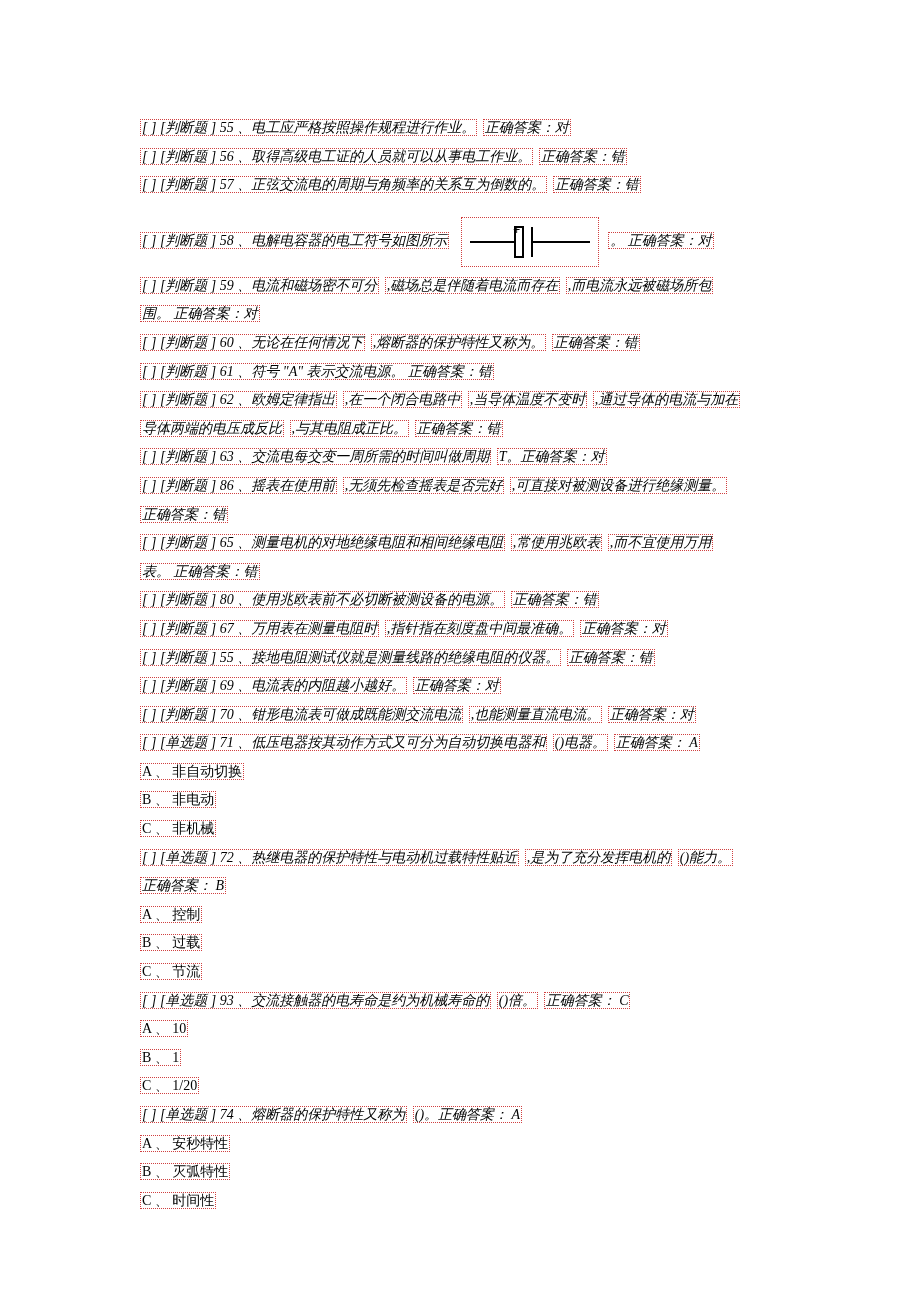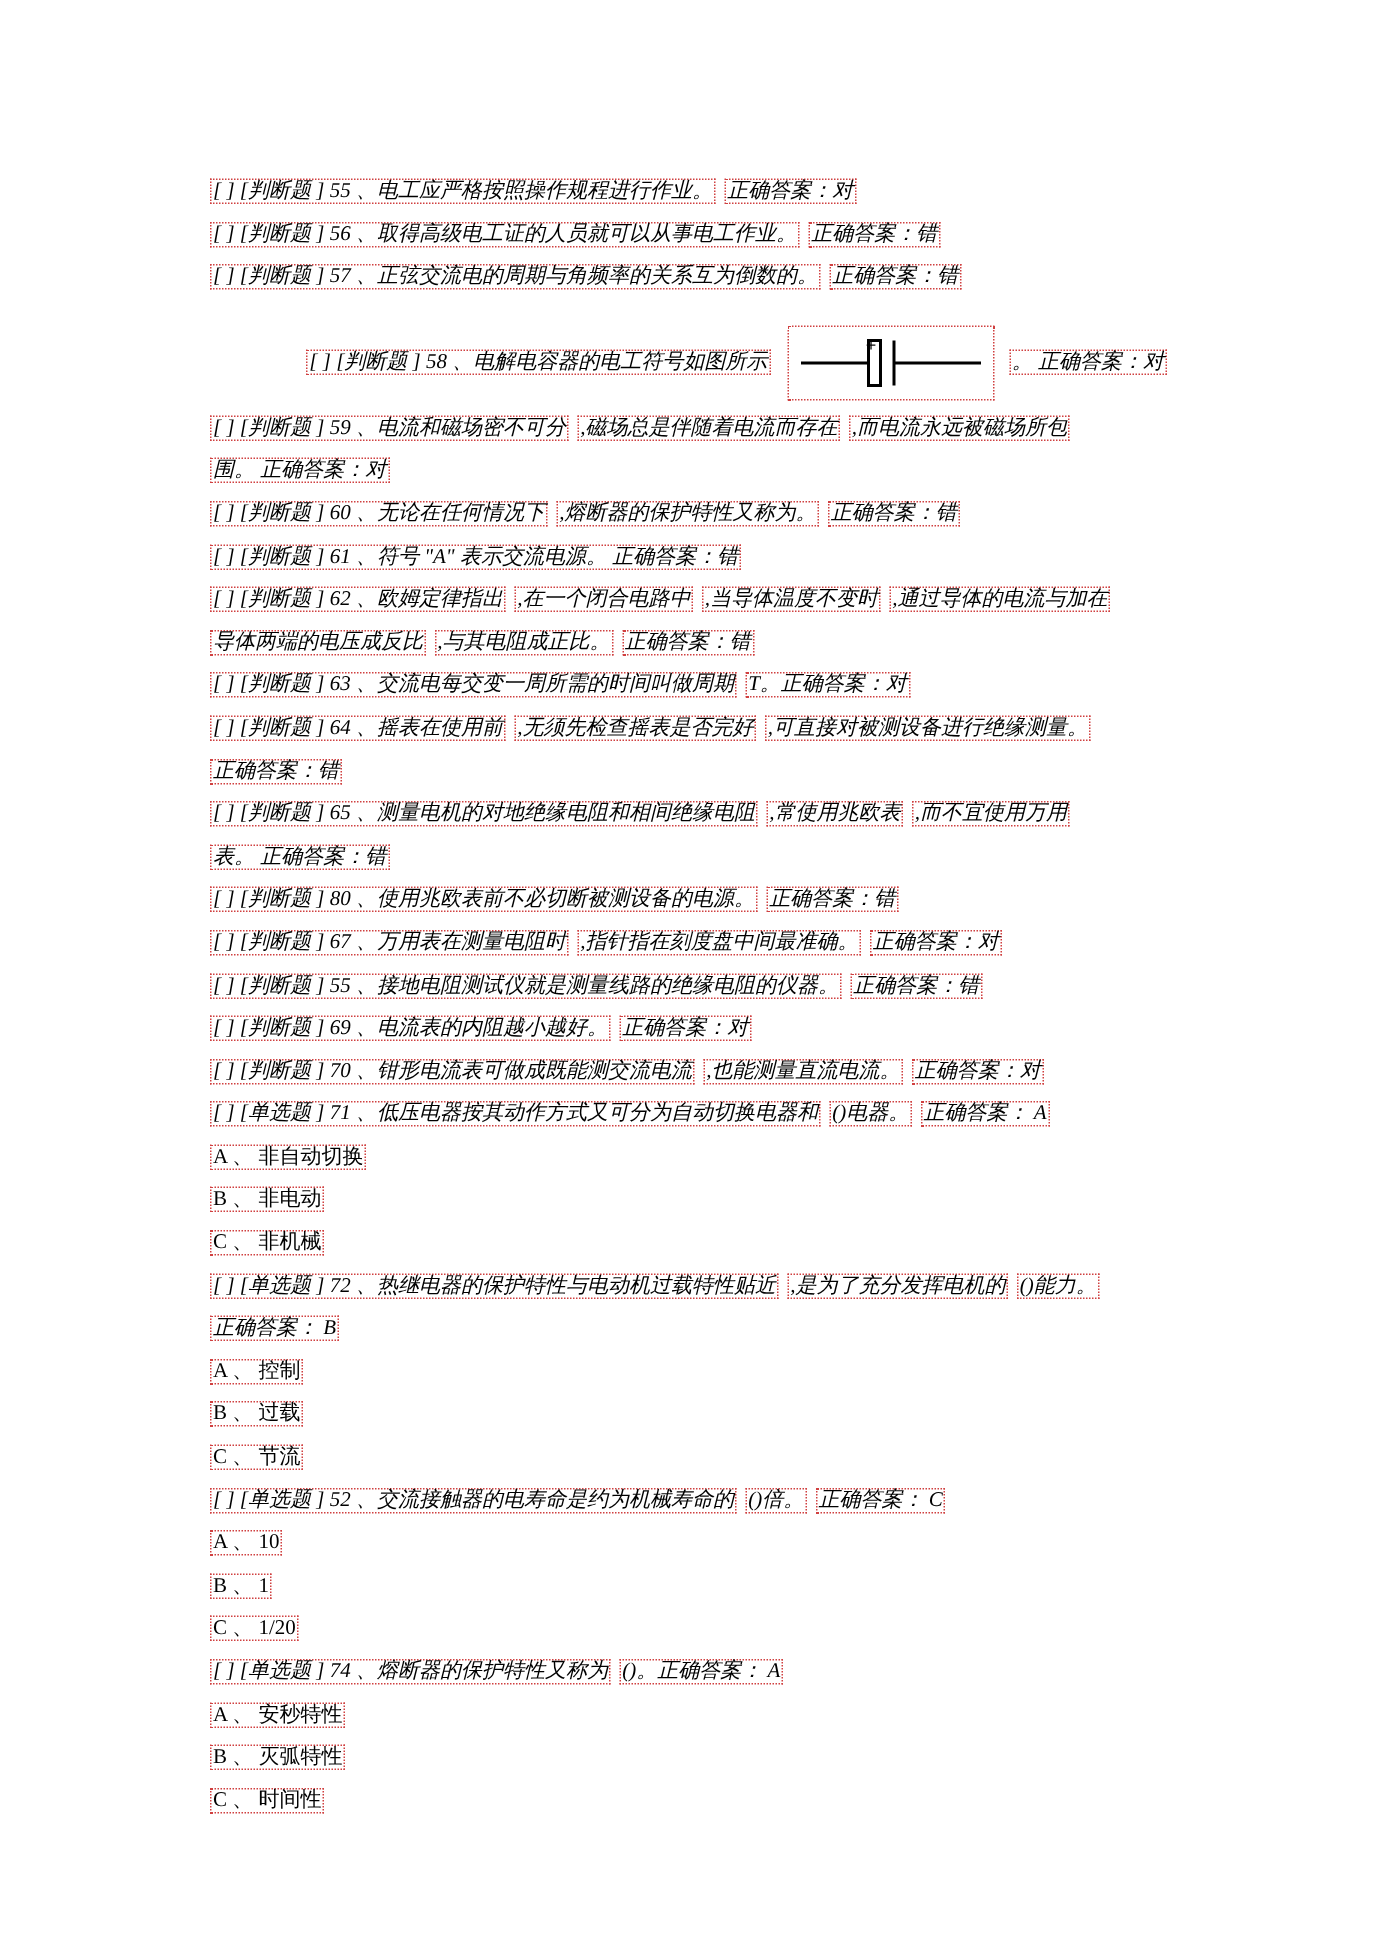--- a/index.html
+++ b/index.html
@@ -47,21 +47,21 @@
 <div class="line">
   <span class="seg">[ ] [判断题 ] 56 、取得高级电工证的人员就可以从事电工作业。</span>
   <span class="seg">正确答案：错</span>
 </div>
 
 <div class="line">
   <span class="seg">[ ] [判断题 ] 57 、正弦交流电的周期与角频率的关系互为倒数的。</span>
   <span class="seg">正确答案：错</span>
 </div>
 
-<div class="line" style="margin-top:18px;margin-bottom:6px;text-align:right;">
+<div class="line" style="margin-top:18px;margin-bottom:6px;">
   <span class="seg">[ ] [判断题 ] 58 、电解电容器的电工符号如图所示</span>
   <span class="cap-img">
     <svg width="120" height="40" viewBox="0 0 120 40">
       <text x="43" y="12" font-size="12" font-family="Arial">+</text>
       <line x1="0" y1="20" x2="45" y2="20" stroke="#000" stroke-width="2"></line>
       <rect x="45" y="5" width="8" height="30" fill="none" stroke="#000" stroke-width="2"></rect>
       <line x1="62" y1="5" x2="62" y2="35" stroke="#000" stroke-width="2"></line>
       <line x1="62" y1="20" x2="120" y2="20" stroke="#000" stroke-width="2"></line>
     </svg>
   </span>
@@ -98,21 +98,21 @@
   <span class="seg">,与其电阻成正比。</span>
   <span class="seg">正确答案：错</span>
 </div>
 
 <div class="line">
   <span class="seg">[ ] [判断题 ] 63 、交流电每交变一周所需的时间叫做周期</span>
   <span class="seg">T。正确答案：对</span>
 </div>
 
 <div class="line">
-  <span class="seg">[ ] [判断题 ] 64 、摇表在使用前</span>
+  <span class="seg">[ ] [判断题 ] 86 、摇表在使用前</span>
   <span class="seg">,无须先检查摇表是否完好</span>
   <span class="seg">,可直接对被测设备进行绝缘测量。</span>
 </div>
 <div class="line">
   <span class="seg">正确答案：错</span>
 </div>
 
 <div class="line">
   <span class="seg">[ ] [判断题 ] 65 、测量电机的对地绝缘电阻和相间绝缘电阻</span>
   <span class="seg">,常使用兆欧表</span>
@@ -164,21 +164,21 @@
   <span class="seg">()能力。</span>
 </div>
 <div class="line">
   <span class="seg">正确答案： B</span>
 </div>
 <div class="opt"><span class="seg">A 、 控制</span></div>
 <div class="opt"><span class="seg">B 、 过载</span></div>
 <div class="opt"><span class="seg">C 、 节流</span></div>
 
 <div class="line">
-  <span class="seg">[ ] [单选题 ] 52 、交流接触器的电寿命是约为机械寿命的</span>
+  <span class="seg">[ ] [单选题 ] 93 、交流接触器的电寿命是约为机械寿命的</span>
   <span class="seg">()倍。</span>
   <span class="seg">正确答案： C</span>
 </div>
 <div class="opt"><span class="seg">A 、 10</span></div>
 <div class="opt"><span class="seg">B 、 1</span></div>
 <div class="opt"><span class="seg">C 、 1/20</span></div>
 
 <div class="line">
   <span class="seg">[ ] [单选题 ] 74 、熔断器的保护特性又称为</span>
   <span class="seg">()。正确答案： A</span>

